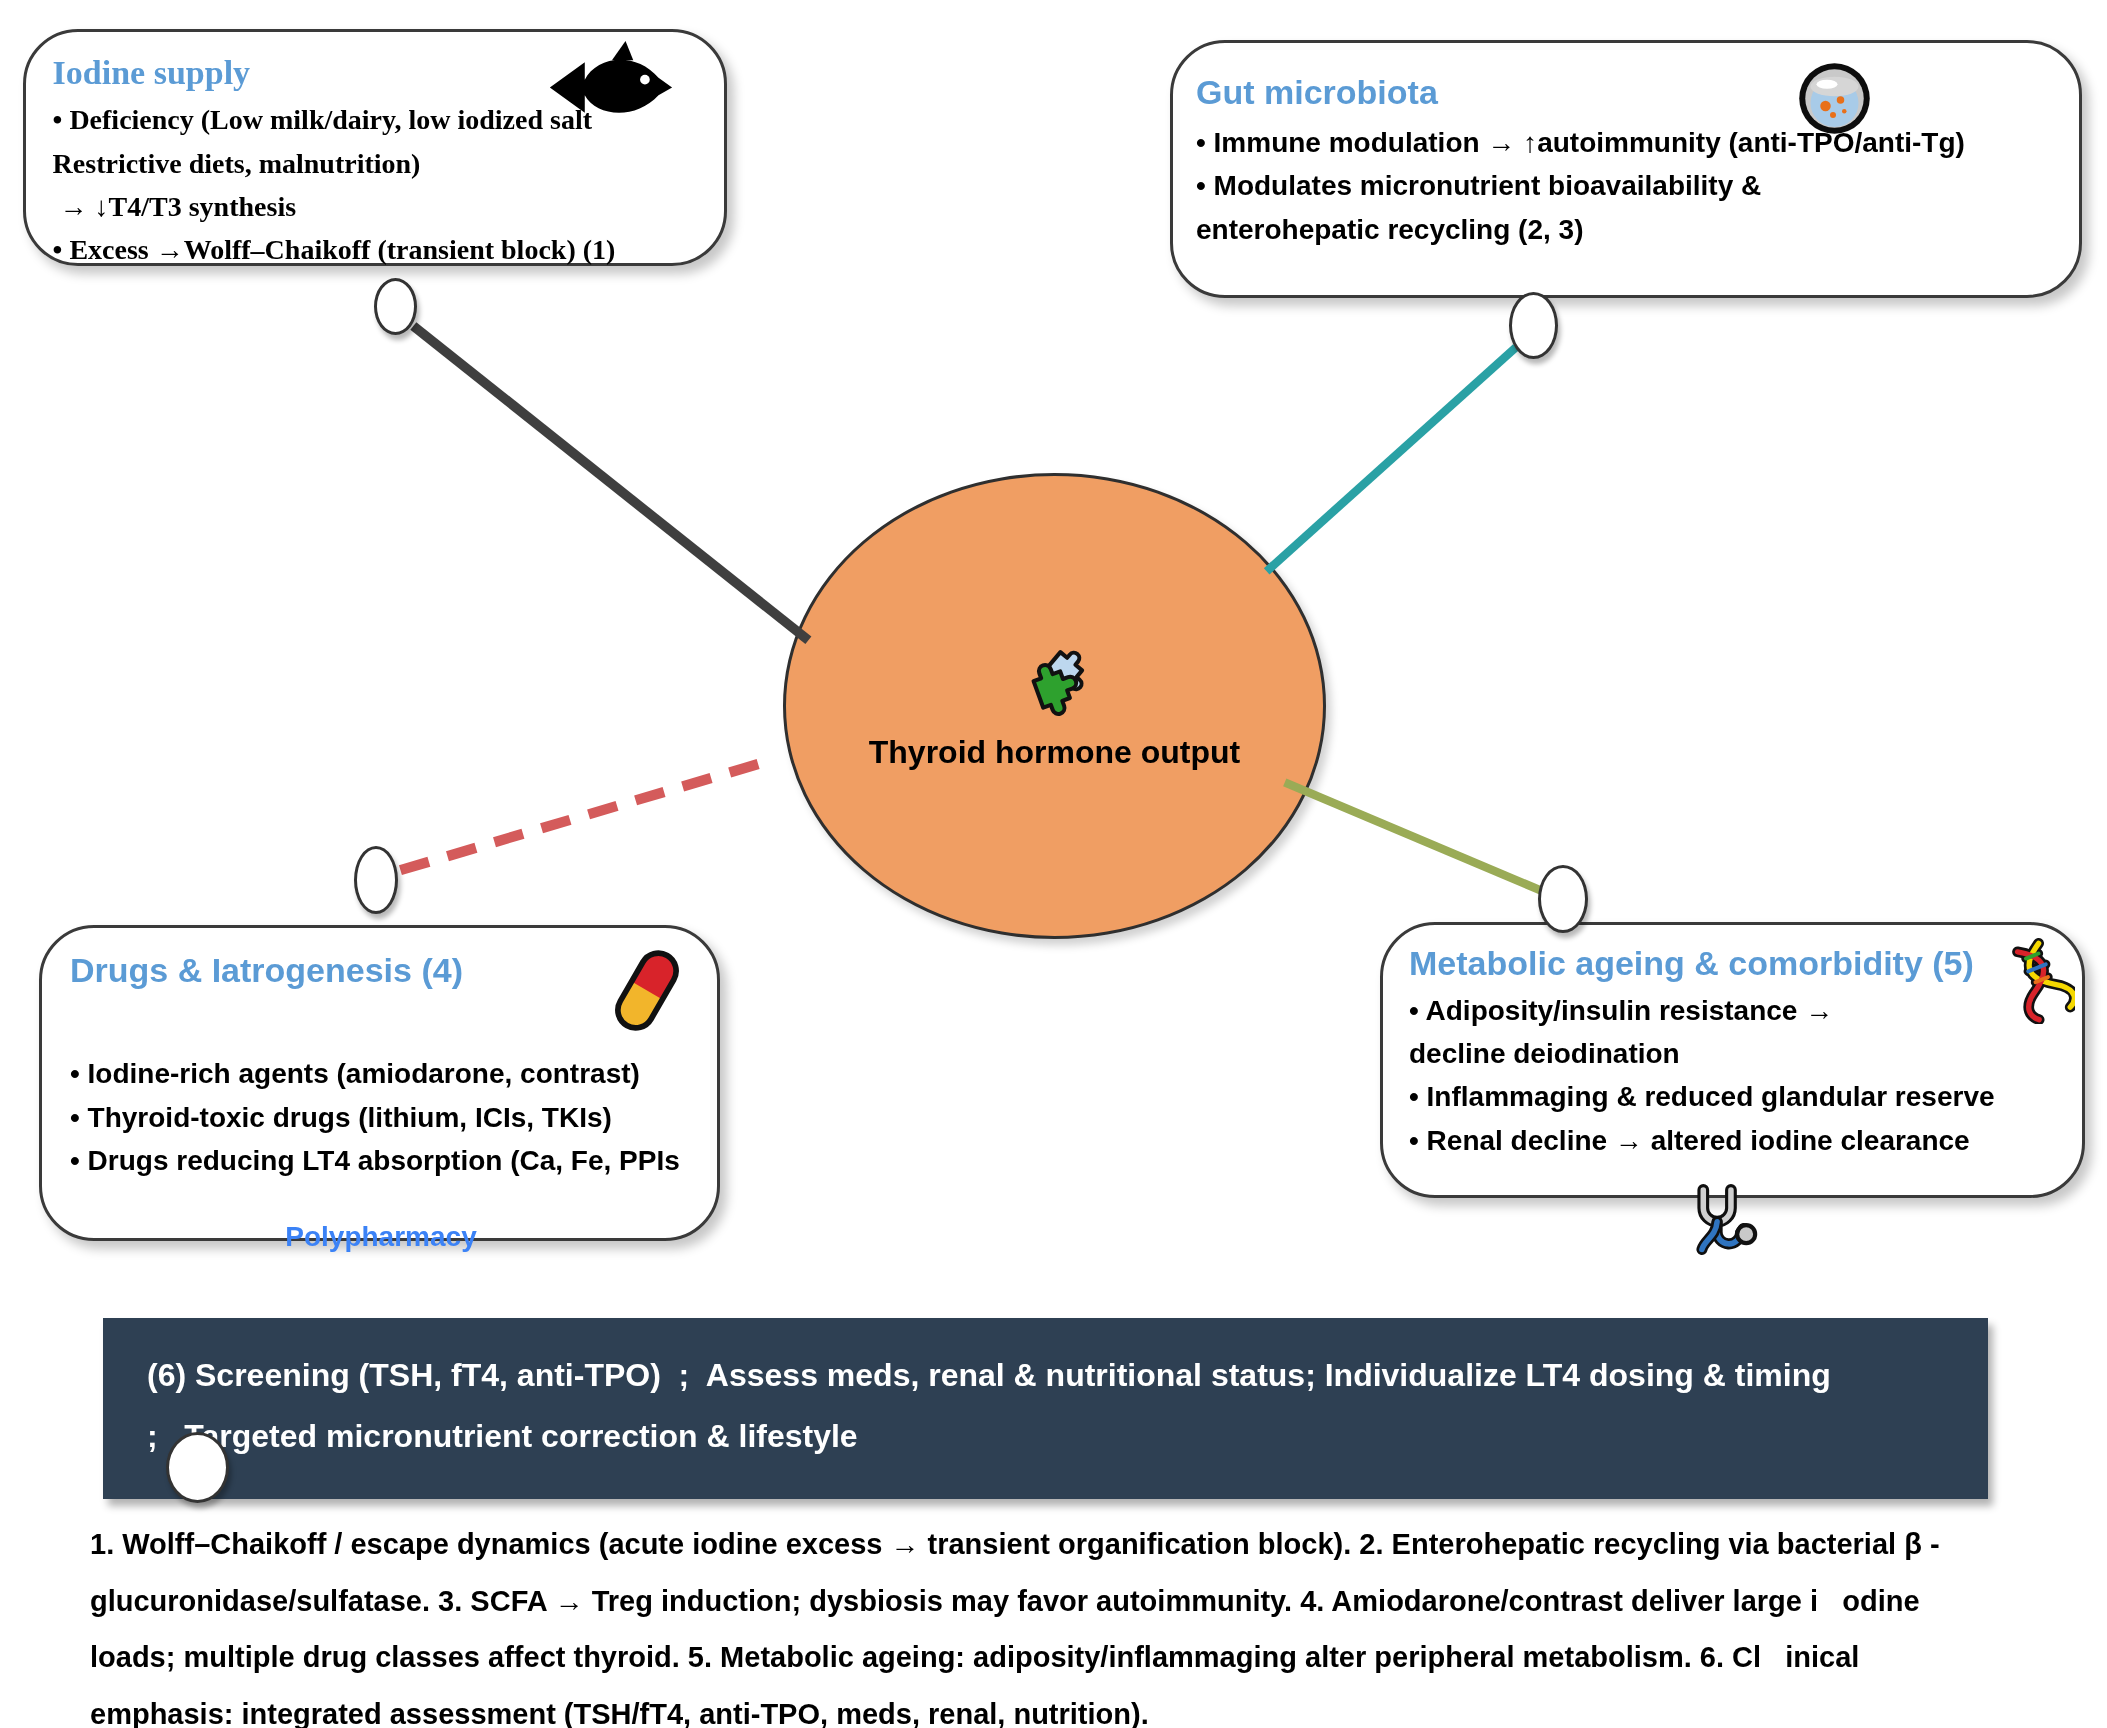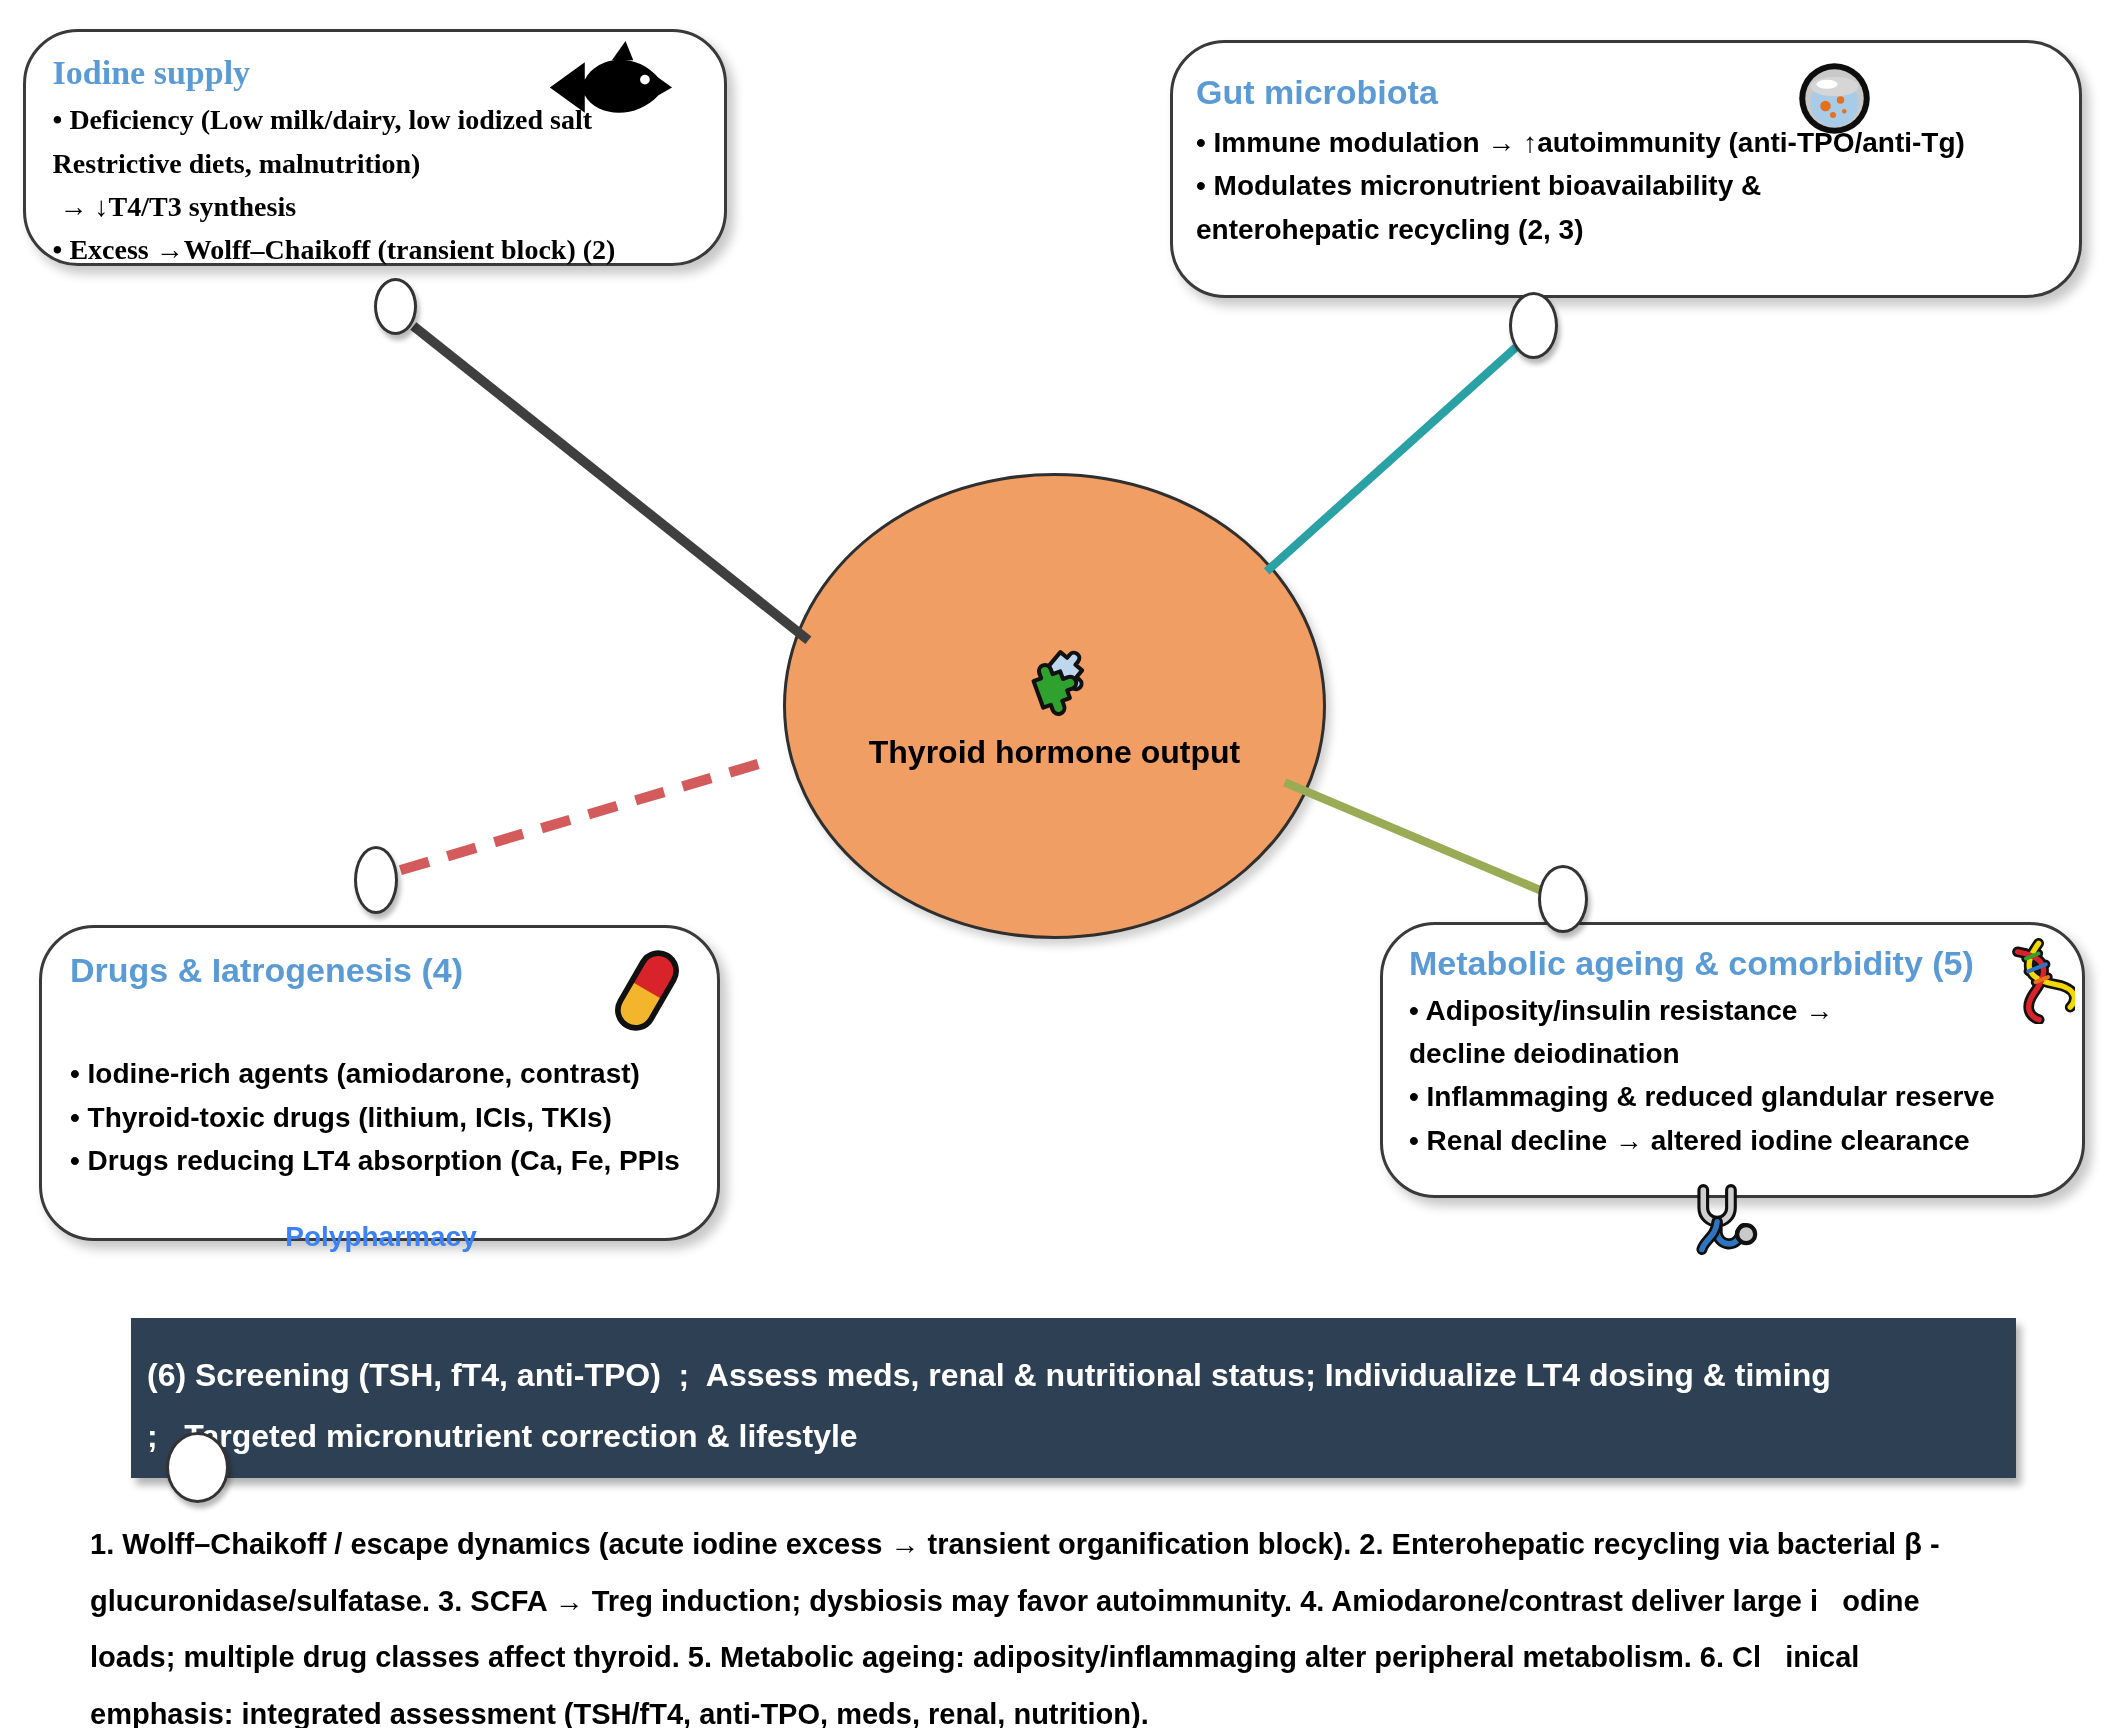--- a/index.html
+++ b/index.html
@@ -37,23 +37,23 @@
   
   .node{position:absolute;background:#fff;border:3.9px solid #333;border-radius:50%;
         box-sizing:border-box;z-index:7;box-shadow:2.6px 5.2px 5.8px rgba(0,0,0,.28);}
   .node-iodine{left:374px;top:278px;width:43px;height:57px;}
   .node-gut{left:1509px;top:292px;width:49px;height:67px;}
   .node-drugs{left:354px;top:846px;width:44px;height:68px;}
   .node-metabolic{left:1538px;top:865px;width:50px;height:68px;}
   .node-banner{left:166px;top:1432px;width:63px;height:71px;}
 
   
-  .banner{position:absolute;left:131px;top:1318px;width:1885px;height:160px;
+  .banner{position:absolute;left:103px;top:1318px;width:1885px;height:181px;
           background:#2E4053;color:#fff;z-index:6;box-sizing:border-box;
-          padding:27px 26px 0 16px;box-shadow:5.2px 6.5px 7.7px rgba(0,0,0,.3);}
+          padding:27px 26px 0 44px;box-shadow:5.2px 6.5px 7.7px rgba(0,0,0,.3);}
   .banner-line{font-size:32px;font-weight:bold;line-height:1.9;white-space:pre-wrap;}
 
   
   .footnotes{position:absolute;left:90px;top:1516px;width:1976px;z-index:6;}
   .footnote-line{font-size:29px;font-weight:bold;color:#000;line-height:1.95;white-space:pre-wrap;}
 </style>
 </head>
 <body>
 
 <div class="canvas">
@@ -75,21 +75,21 @@
       </g>
     </svg>
     <div class="ellipse-label">Thyroid hormone output</div>
   </div>
 
   <div class="box box-tl">
     <div class="box-title">Iodine supply</div>
     <div class="box-line">• Deficiency (Low milk/dairy, low iodized salt</div>
     <div class="box-line">Restrictive diets, malnutrition)</div>
     <div class="box-line"> → ↓T4/T3 synthesis</div>
-    <div class="box-line">• Excess →Wolff–Chaikoff (transient block) (2)</div>
+    <div class="box-line">• Excess →Wolff–Chaikoff (transient block) (1)</div>
     <svg class="icon" style="left:510px;top:5.2px;" width="148" height="97" viewBox="0 0 140 100">
       <path d="M8 52 L44 26 L44 44 C56 20 96 14 120 42 L134 52 L120 60 C96 86 56 82 44 60 L44 78 Z" fill="#000"></path>
       <path d="M72 24 L86 4 L94 24 Z" fill="#000"></path>
       <circle cx="106" cy="44" r="5" fill="#fff"></circle>
     </svg>
   </div>
 
   <div class="box box-tr">
     <div class="box-title">Gut microbiota</div>
     <div class="box-line">• Immune modulation → ↑autoimmunity (anti-TPO/anti-Tg)</div>

